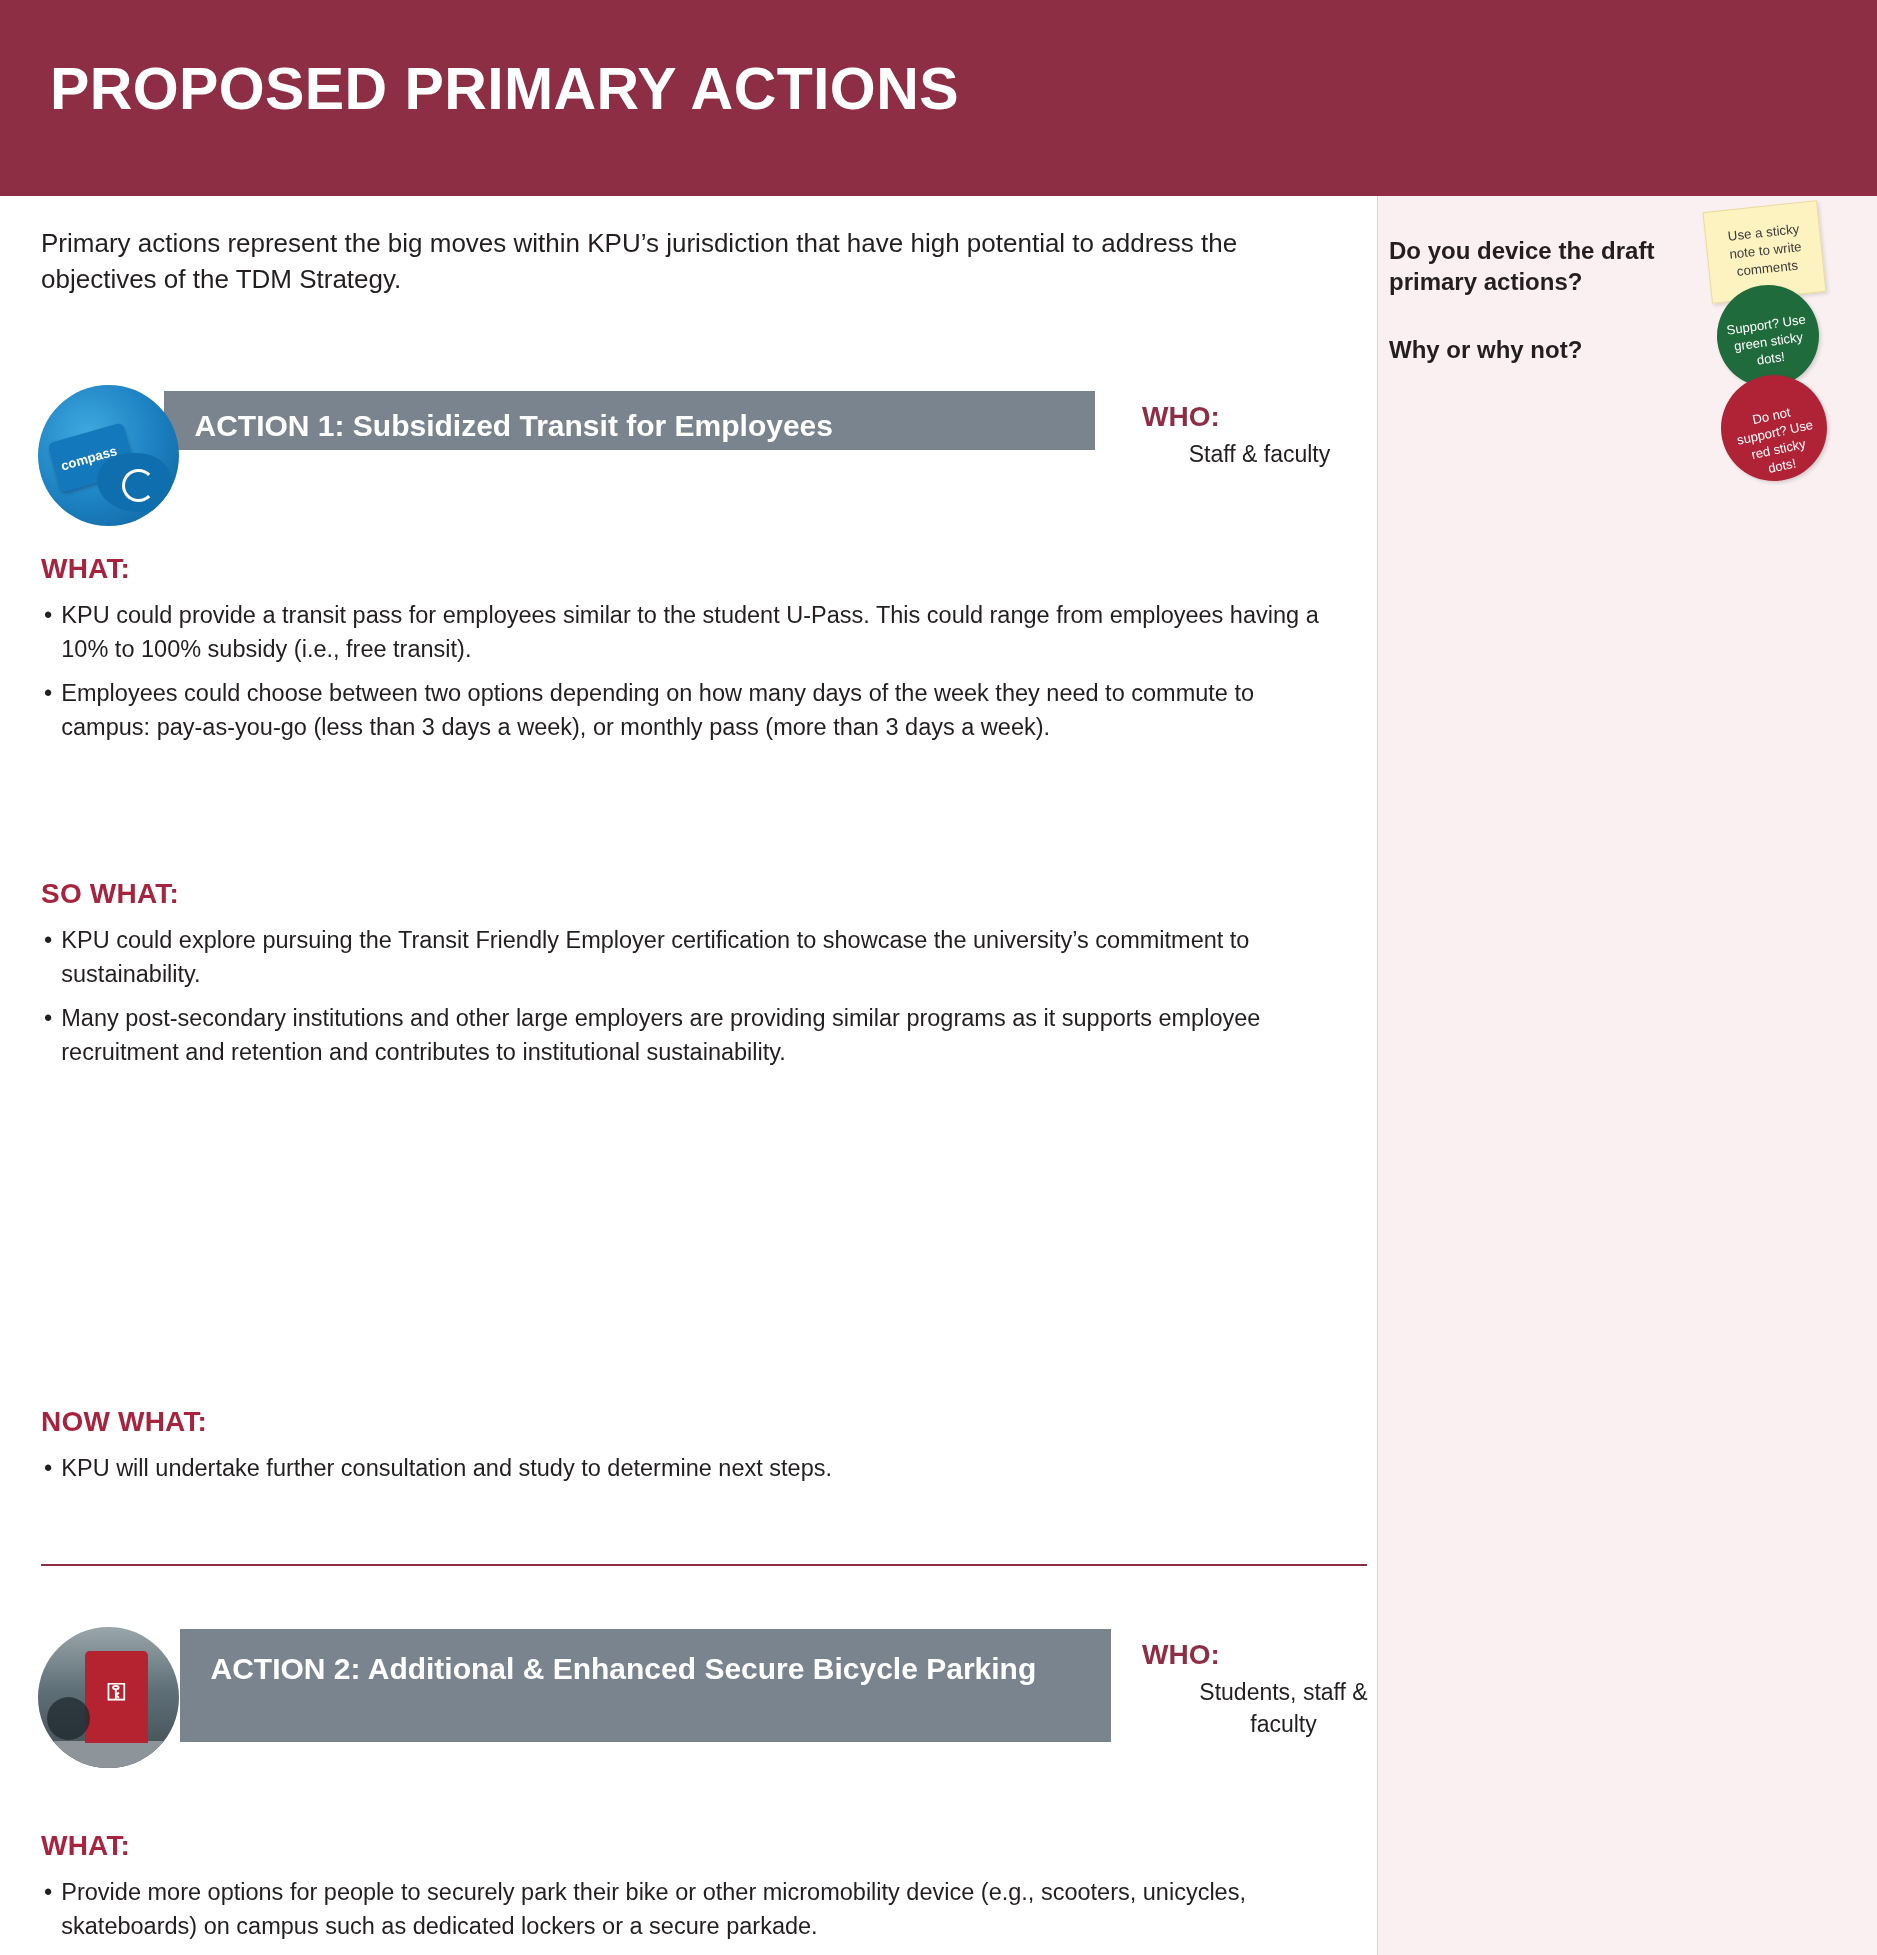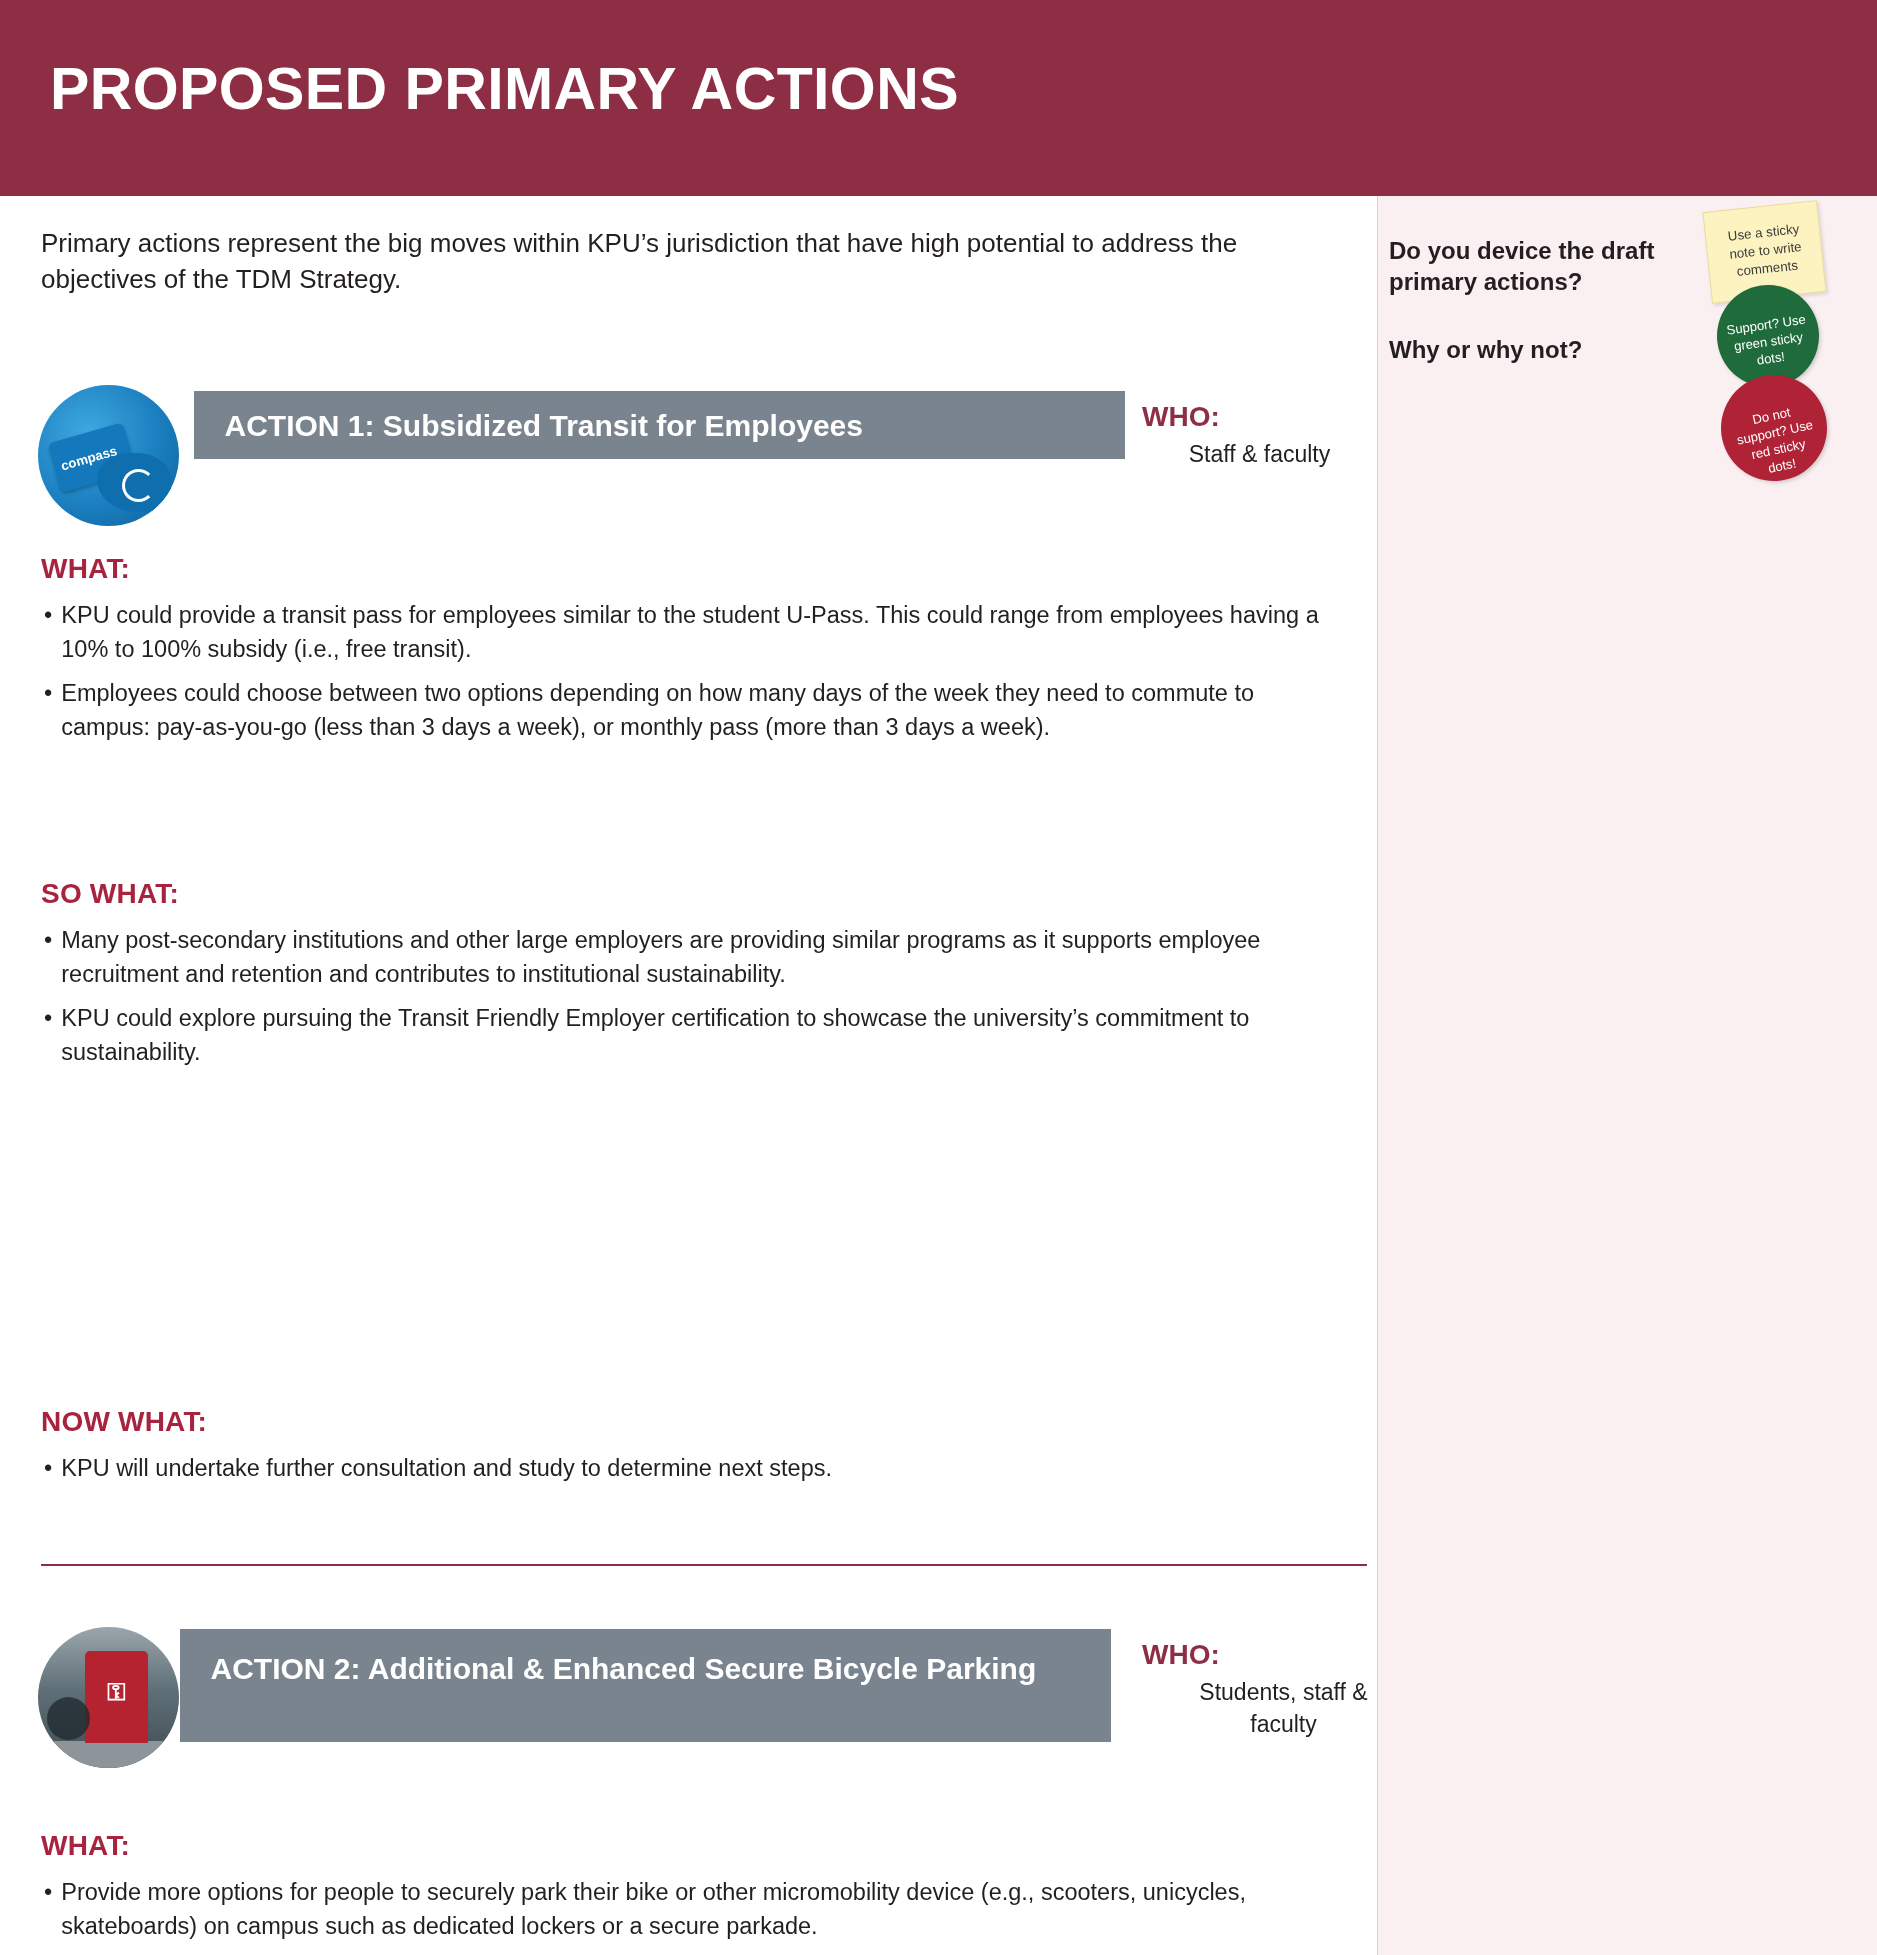--- a/index.html
+++ b/index.html
@@ -300,43 +300,43 @@
 </div>
 <div class="dot-green">
   <div class="txt">Support? Use green sticky dots!</div>
 </div>
 <div class="dot-red">
   <div class="txt">Do not support? Use red sticky dots!</div>
 </div>
 
 <div class="intro">Primary actions represent the big moves within KPU’s jurisdiction that have high potential to address the objectives of the TDM Strategy.</div>
 
-<div class="action-banner" style="left:194px; top:391px; width:931px; height:68px;">
+<div class="action-banner" style="left:164px; top:391px; width:931px; height:59px;">
   <div class="label" style="left:30.5px; top:16.4px; width:884px;">ACTION 1: Subsidized Transit for Employees</div>
 </div>
 <div class="action-photo photo1">
   <div class="card">
       <div class="word">compass</div>
     </div>
   <div class="blob"></div>
   <div class="swirl"></div>
 </div>
 <div class="who-label" style="left:1142px; top:401px;">WHO:</div>
 <div class="who-value" style="left:1142px; top:438px;">Staff &amp; faculty</div>
 
 <div class="sec-head" style="left:41px; top:553px;">WHAT:</div>
 <div class="bullets" style="left:41px; top:598px;">
   <div class="bullet">KPU could provide a transit pass for employees similar to the student U-Pass. This could range from employees having a 10% to 100% subsidy (i.e., free transit).</div>
   <div class="bullet">Employees could choose between two options depending on how many days of the week they need to commute to campus: pay-as-you-go (less than 3 days a week), or monthly pass (more than 3 days a week).</div>
 </div>
 
 <div class="sec-head" style="left:41px; top:878px;">SO WHAT:</div>
 <div class="bullets" style="left:41px; top:923px;">
+  <div class="bullet">KPU could explore pursuing the Transit Friendly Employer certification to showcase the university’s commitment to sustainability.</div>
   <div class="bullet">Many post-secondary institutions and other large employers are providing similar programs as it supports employee recruitment and retention and contributes to institutional sustainability.</div>
-  <div class="bullet">KPU could explore pursuing the Transit Friendly Employer certification to showcase the university’s commitment to sustainability.</div>
 </div>
 
 <div class="sec-head" style="left:41px; top:1406px;">NOW WHAT:</div>
 <div class="bullets" style="left:41px; top:1451px;">
   <div class="bullet">KPU will undertake further consultation and study to determine next steps.</div>
 </div>
 
 <div class="rule" style="top:1564px;"></div>
 
 <div class="action-banner" style="left:180px; top:1629px; width:931px; height:113px;">

